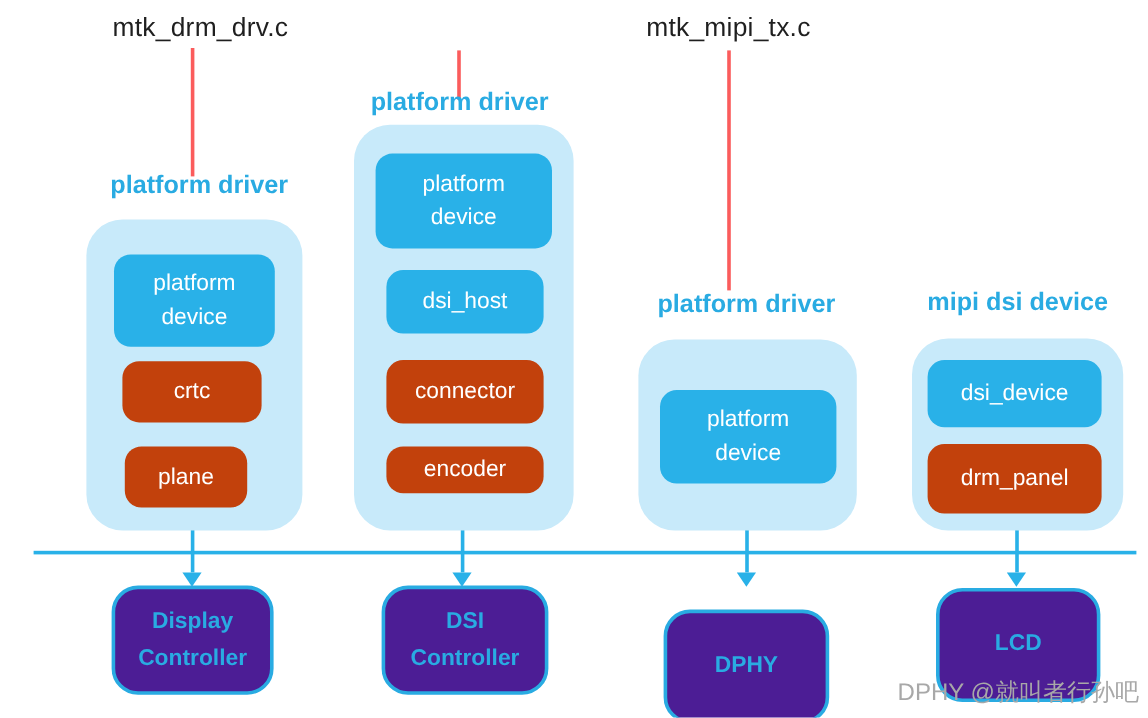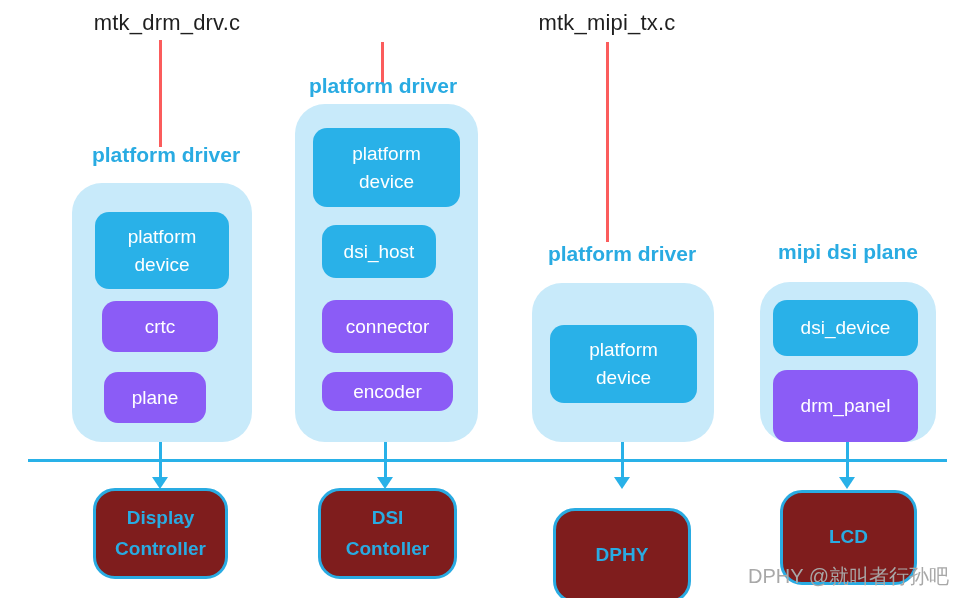--- a/index.html
+++ b/index.html
@@ -69,31 +69,31 @@
     align-items:center;
     justify-content:center;
     text-align:center;
     color:#ffffff;
     font-size:19px;
     line-height:1.45;
     padding:2px 22px;
     box-sizing:border-box;
   }
   .inner-box.blue{background:#29b1e8;}
-  .inner-box.orange{background:#8b5cf6;}
+  .inner-box.orange{background:#c2410c;}
   #b1a{left:95px;top:212px;width:134px;height:77px;}
   #b1b{left:102px;top:301px;width:116px;height:51px;}
   #b1c{left:104px;top:372px;width:102px;height:51px;}
   #b2a{left:313px;top:128px;width:147px;height:79px;}
-  #b2b{left:322px;top:225px;width:114px;height:53px;}
+  #b2b{left:322px;top:225px;width:131px;height:53px;}
   #b2c{left:322px;top:300px;width:131px;height:53px;text-align:center;}
   #b2d{left:322px;top:372px;width:131px;height:39px;}
   #b3a{left:550px;top:325px;width:147px;height:78px;}
   #b4a{left:773px;top:300px;width:145px;height:56px;}
-  #b4b{left:773px;top:370px;width:145px;height:72px;border-radius:14px;}
+  #b4b{left:773px;top:370px;width:145px;height:58px;border-radius:14px;}
 
   
   .bus-line{
     position:absolute;
     left:28px;top:459px;
     width:919px;height:3px;
     background:#29b1e8;
   }
 
   
@@ -113,21 +113,21 @@
     border-top:12px solid #29b1e8;
   }
   #arrow1{left:160px;top:442px;}
   #arrow2{left:385px;top:442px;}
   #arrow3{left:622px;top:442px;}
   #arrow4{left:847px;top:442px;}
 
   
   .hw-box{
     position:absolute;
-    background:#7f1d1d;
+    background:#4c1d95;
     border:3px solid #29abe2;
     border-radius:22px;
     display:flex;
     align-items:center;
     justify-content:center;
     text-align:center;
     color:#29abe2;
     font-size:19px;
     font-weight:700;
     line-height:1.6;
@@ -158,21 +158,21 @@
   <div class="file-label" id="file1">mtk_drm_drv.c</div>
   <div class="file-label" id="file3">mtk_mipi_tx.c</div>
 
   <div class="red-line" id="red1"></div>
   <div class="red-line" id="red2"></div>
   <div class="red-line" id="red3"></div>
 
   <div class="group-label" id="glabel1">platform driver</div>
   <div class="group-label" id="glabel2">platform driver</div>
   <div class="group-label" id="glabel3">platform driver</div>
-  <div class="group-label" id="glabel4">mipi dsi plane</div>
+  <div class="group-label" id="glabel4">mipi dsi device</div>
 
   <div class="container" id="cont1"></div>
   <div class="container" id="cont2"></div>
   <div class="container" id="cont3"></div>
   <div class="container" id="cont4"></div>
 
   <div class="inner-box blue" id="b1a">platform device</div>
   <div class="inner-box orange" id="b1b">crtc</div>
   <div class="inner-box orange" id="b1c">plane</div>
 
@@ -199,19 +199,19 @@
   <div class="arrow" id="arrow3">
       <div class="stem"></div>
       <div class="head"></div>
     </div>
   <div class="arrow" id="arrow4">
       <div class="stem"></div>
       <div class="head"></div>
     </div>
 
   <div class="hw-box" id="hw1">Display Controller</div>
-  <div class="hw-box" id="hw2">DSI Contoller</div>
+  <div class="hw-box" id="hw2">DSI Controller</div>
   <div class="hw-box" id="hw3">DPHY</div>
   <div class="hw-box" id="hw4">LCD</div>
 
   <div class="watermark">DPHY @就叫者行孙吧</div>
 
 </div>
 
 </body></html>

